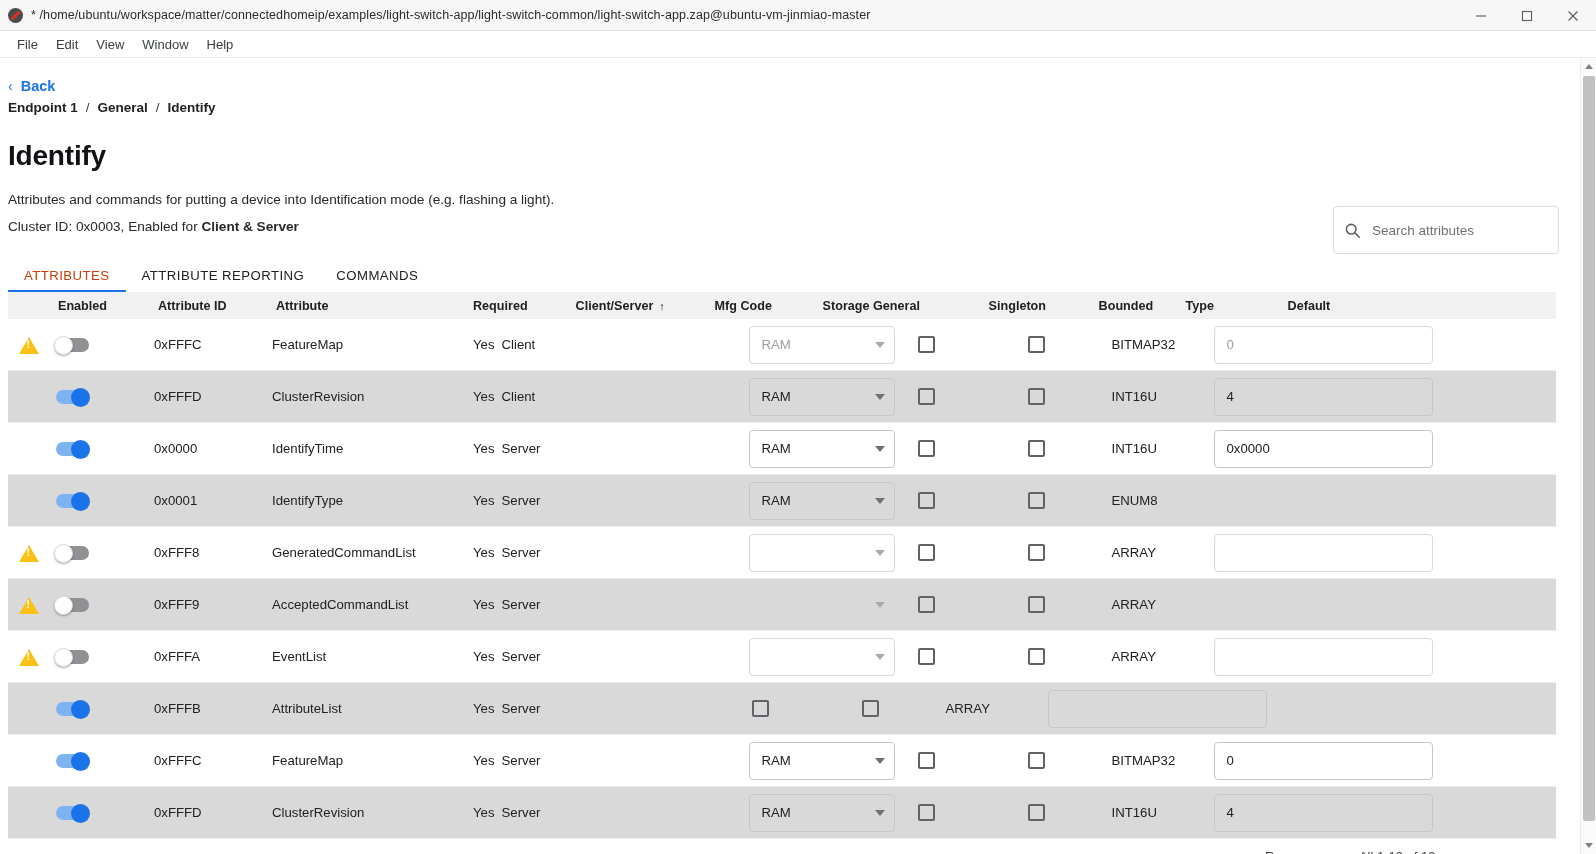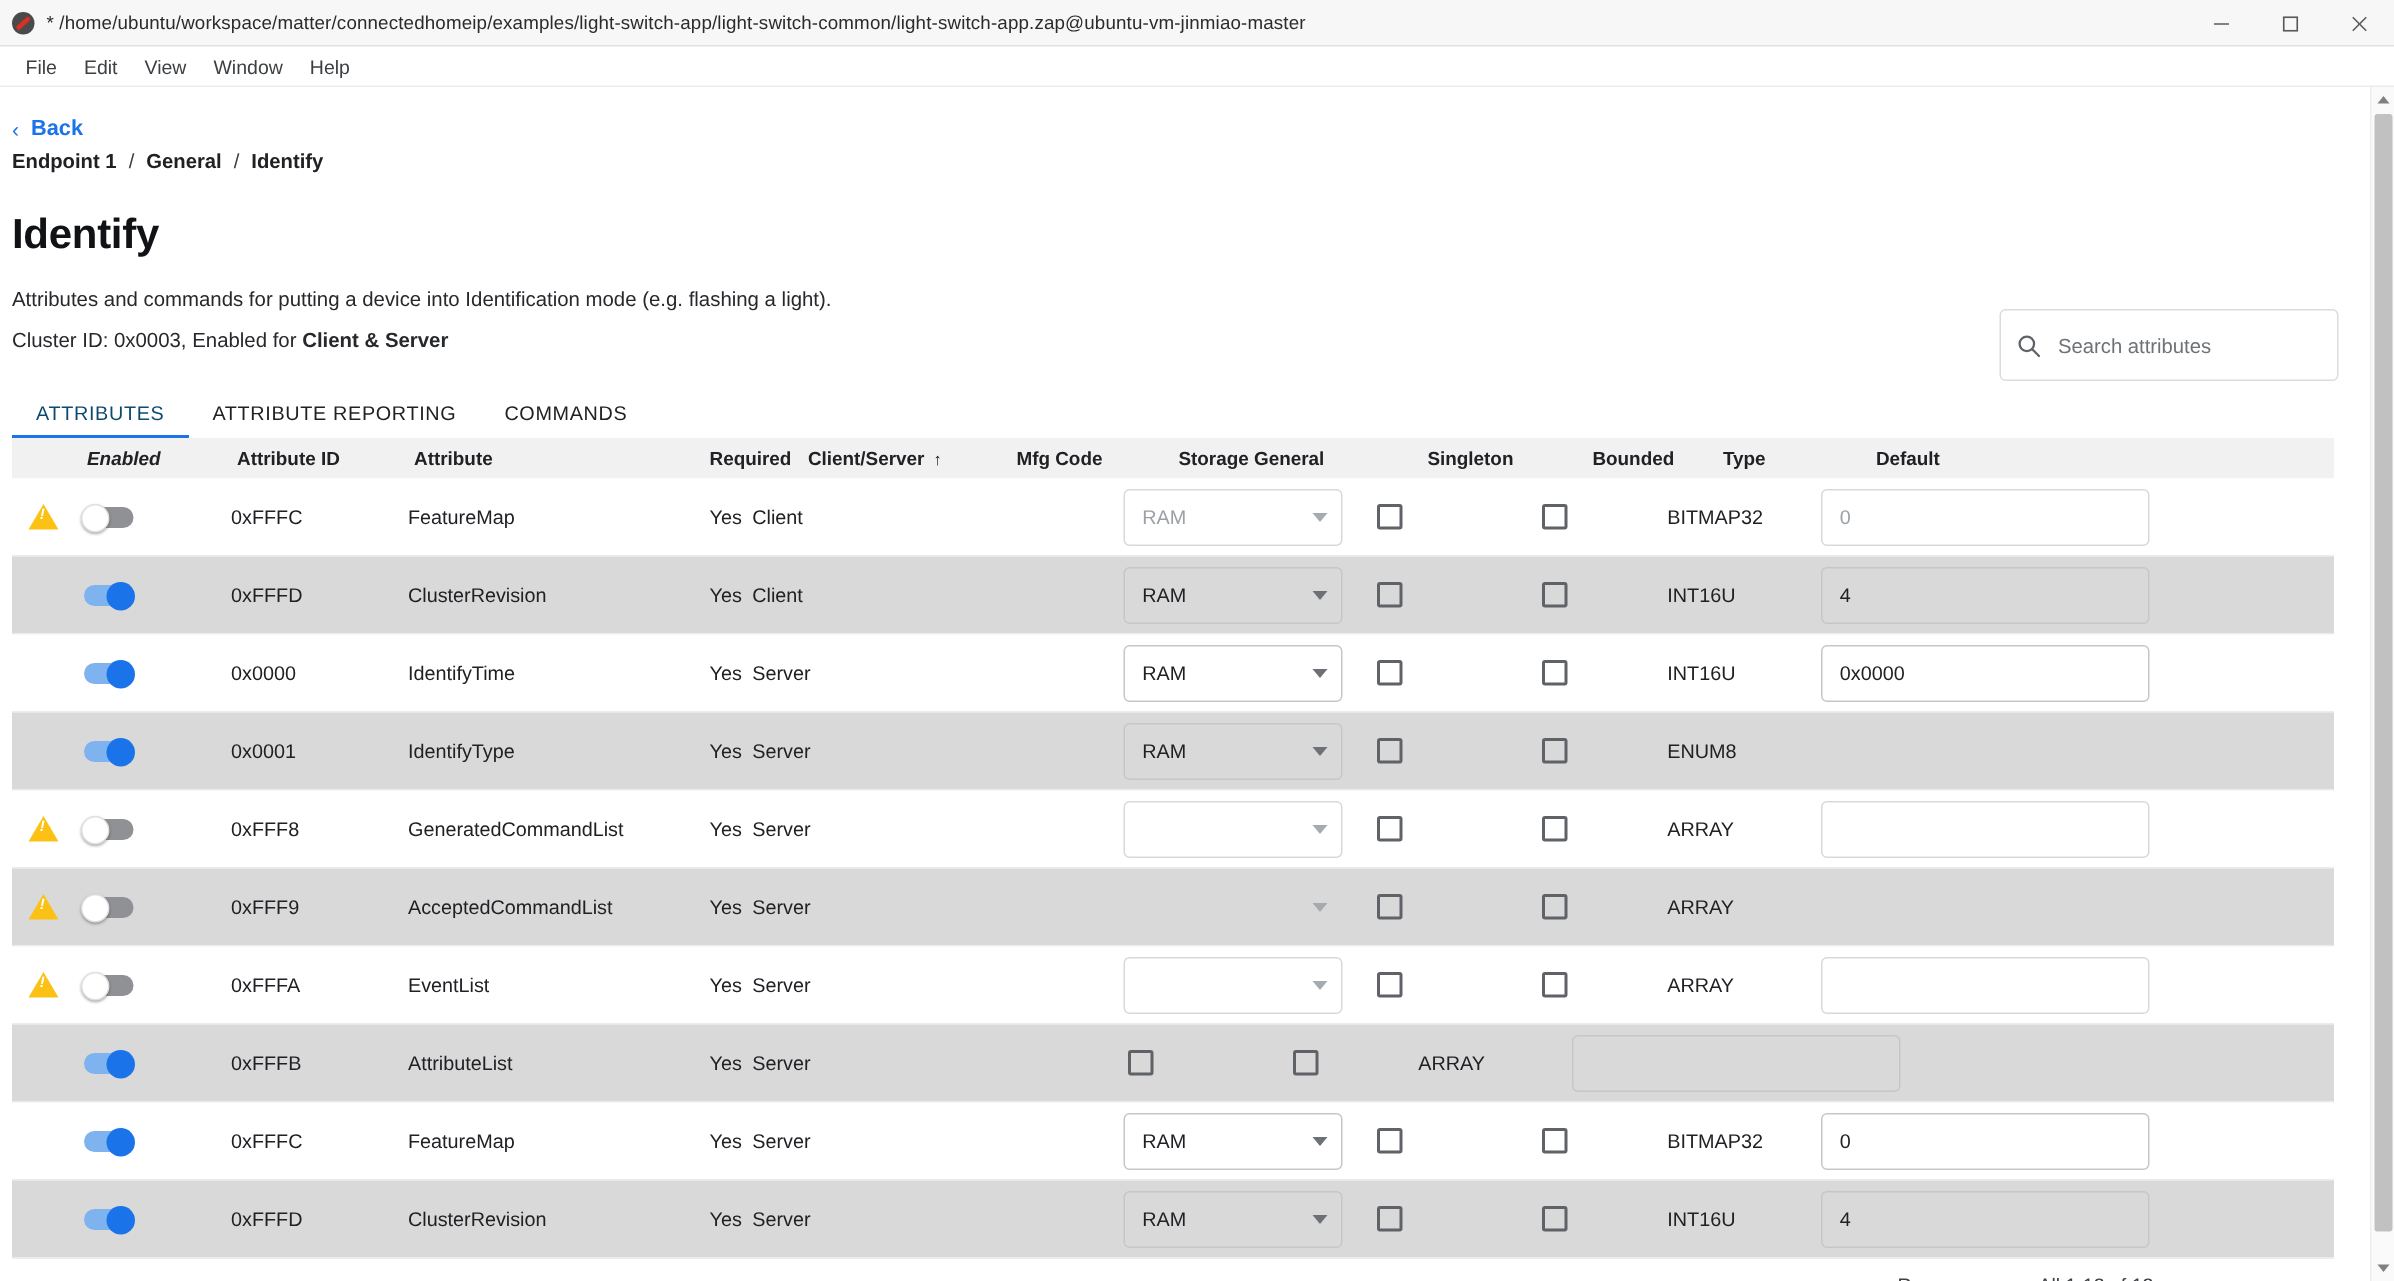--- a/index.html
+++ b/index.html
@@ -163,21 +163,21 @@
     height: 33px;
   }
   .tab {
     font-size: 13.2px;
     letter-spacing: .45px;
     color: #202124;
     padding: 0 16px 9px 16px;
     position: relative;
     white-space: nowrap;
   }
-  .tab.active { color: #0c4a6e; }
+  .tab.active { color: #c2410c; }
   .tab.active::after {
     content: "";
     position: absolute;
     left: 0; right: 0; bottom: 0;
     height: 2.5px;
     background: #1a73e8;
   }
 
   
   .table { width: 1548px; }
@@ -194,36 +194,36 @@
     display: flex;
     align-items: center;
     height: 52px;
     font-size: 13.2px;
     border-bottom: 1px solid #ececec;
   }
   .row.odd  { background: #ffffff; }
   .row.even { background: #d9d9d9; }
 
   
-  .c-enabled  { width: 139px; display:flex; align-items:flex-start;font-style:italic; }
+  .c-enabled  { width: 139px; display:flex; align-items:flex-end; }
   .c-attrid   { width: 118px; padding-left: 7px; }
   .c-attr     { width: 208px; padding-left: 7px; }
   .c-cs       { width: 139px; padding-left: 7px; }
   .c-mfg      { width: 108px; padding-left: 7px; }
   .c-storage  { width: 166px; padding-left: 7px; }
   .c-single   { width: 110px; padding-left: 7px; }
   .c-bounded  { width:  87px; padding-left: 7px; }
   .c-type     { width: 102px; padding-left: 7px; }
   .c-default  { width: 234px; padding-left: 7px; }
 
   
   .thead .c-enabled { padding-left: 50px; }
   .thead .c-attrid  { padding-left: 11px; }
   .thead .c-attr    { padding-left: 11px; }
-  .thead .c-cs      { padding-left: 11px; }
+  .thead .c-cs      { padding-left: 11px; margin-left: 37px; }
   .thead .c-mfg     { padding-left: 11px; }
   .thead .c-storage { padding-left: 11px; }
   .thead .c-single  { padding-left: 11px; }
   .thead .c-bounded { padding-left: 11px; }
   .thead .c-type    { padding-left: 11px; }
   .thead .c-default { padding-left: 11px; }
   .sort-arrow { margin-left: 6px; font-size: 11px; font-weight: normal; }
 
   
   .warn-slot { width: 42px; display:flex; justify-content:center; }

